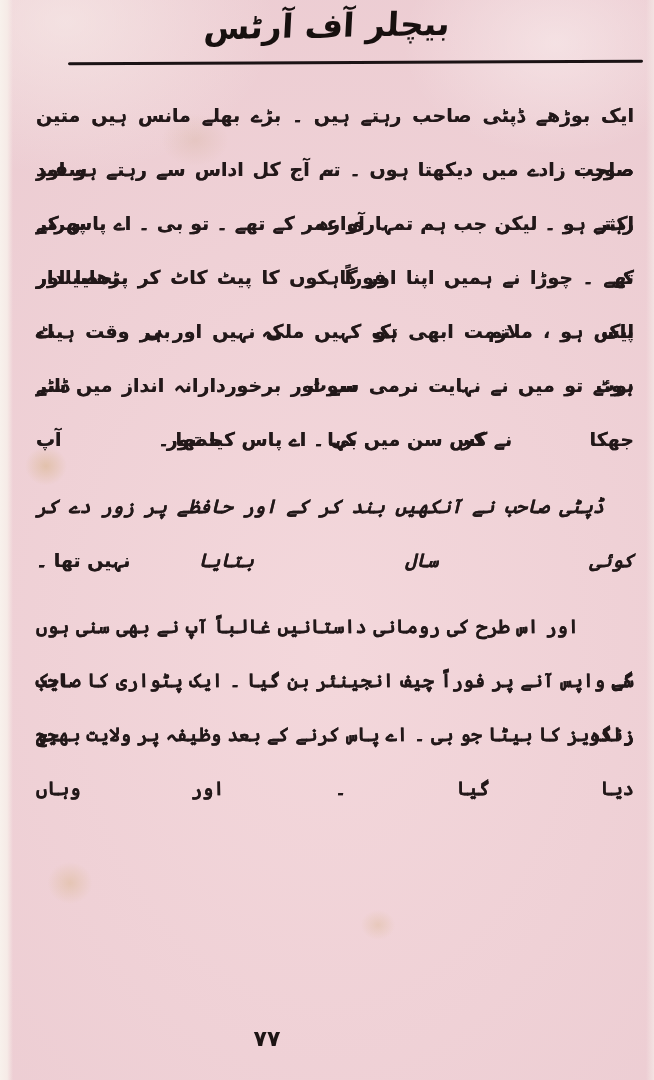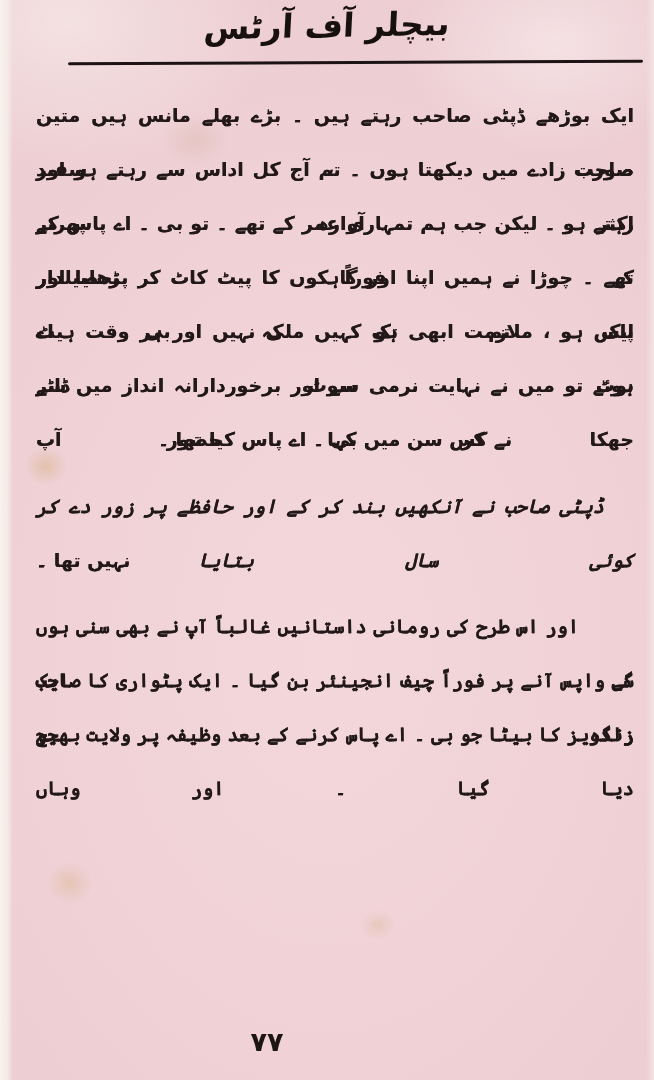--- a/index.html
+++ b/index.html
@@ -58,21 +58,21 @@
     white-space:normal;overflow:visible;
     text-shadow:0 0 0.5px rgba(34,24,25,0.8);
   }
   .line.justify{text-align:justify;text-align-last:justify;}
   .line.left{text-align:center;text-align-last:left;}
   .line.center{text-align:right;text-align-last:center;}
   .para{margin:0 0 13px 16px;}
   .para:last-child{margin-bottom:0;font-family:Liberation Serif, serif;}
   .page-number{
     position:absolute;left:0;top:1026px;width:534px;
-    text-align:center;font-size:27px;font-weight:bold;color:#1d1414;
+    text-align:center;font-size:22px;font-weight:bold;color:#1d1414;
     letter-spacing:4px;
   }
 </style>
 </head>
 <body>
 
 <div class="page">
   <div class="edge-left"></div>
   <div class="edge-right"></div>
   <div class="stain s1"></div>

